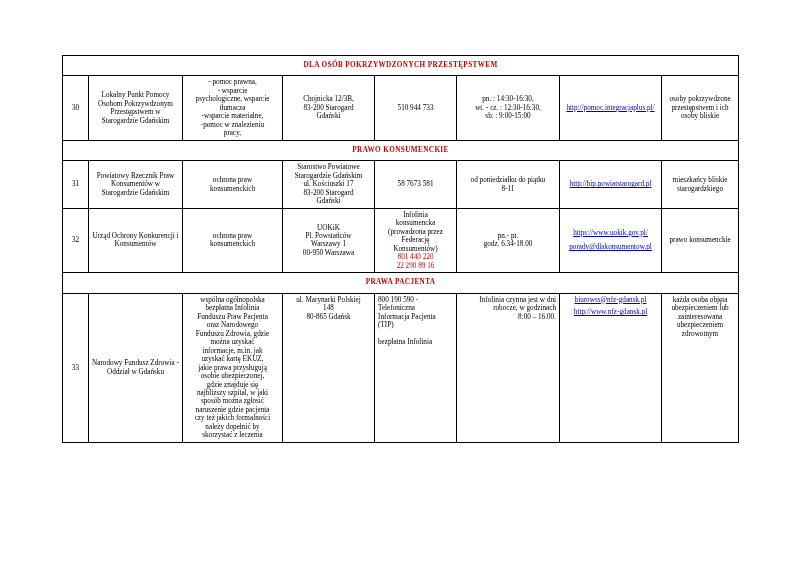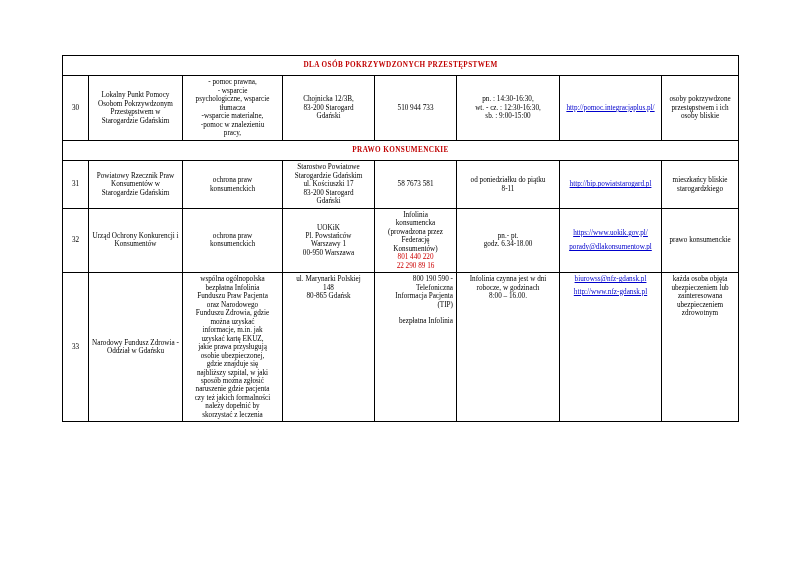--- a/index.html
+++ b/index.html
@@ -203,20 +203,23 @@
         <td class="web cell-lines">
           <div><span class="lnk">https://www.uokik.gov.pl/</span></div>
           <div style="height:6px"></div>
           <div><span class="lnk">porady@dlakonsumentow.pl</span></div>
         </td>
         <td class="who cell-lines">
           <div>prawo konsumenckie</div>
         </td>
       </tr>
 
+      <tr>
+        <td class="section-head" colspan="8">PRAWA PACJENTA</td>
+      </tr>
 
       <tr>
         <td class="num">33</td>
         <td class="org">Narodowy Fundusz Zdrowia - Oddział w Gdańsku</td>
         <td class="scope cell-lines" style="vertical-align:middle">
           <div>wspólna ogólnopolska</div>
           <div>bezpłatna Infolinia</div>
           <div>Funduszu Praw Pacjenta</div>
           <div>oraz Narodowego</div>
           <div>Funduszu Zdrowia, gdzie</div>
@@ -231,29 +234,29 @@
           <div>naruszenie gdzie pacjenta</div>
           <div>czy też jakich formalności</div>
           <div>należy dopełnić by</div>
           <div>skorzystać z leczenia</div>
         </td>
         <td class="addr cell-lines" style="vertical-align:top">
           <div>ul. Marynarki Polskiej</div>
           <div>148</div>
           <div>80-865 Gdańsk</div>
         </td>
-        <td class="phone cell-lines" style="vertical-align:top;text-align:right">
+        <td class="phone cell-lines" style="vertical-align:top;text-align:left">
           <div>800 190 590 -</div>
           <div>Telefoniczna</div>
           <div>Informacja Pacjenta</div>
           <div>(TIP)</div>
           <div style="height:8px"></div>
           <div>bezpłatna Infolinia</div>
         </td>
-        <td class="hours cell-lines" style="vertical-align:top;text-align:center">
+        <td class="hours cell-lines" style="vertical-align:top;text-align:right">
           <div>Infolinia czynna jest w dni</div>
           <div>robocze, w godzinach</div>
           <div>8:00 – 16.00.</div>
         </td>
         <td class="web cell-lines" style="vertical-align:top">
           <div><span class="lnk">biurowss@nfz-gdansk.pl</span></div>
           <div style="height:4px"></div>
           <div><span class="lnk">http://www.nfz-gdansk.pl</span></div>
         </td>
         <td class="who cell-lines" style="vertical-align:top">

